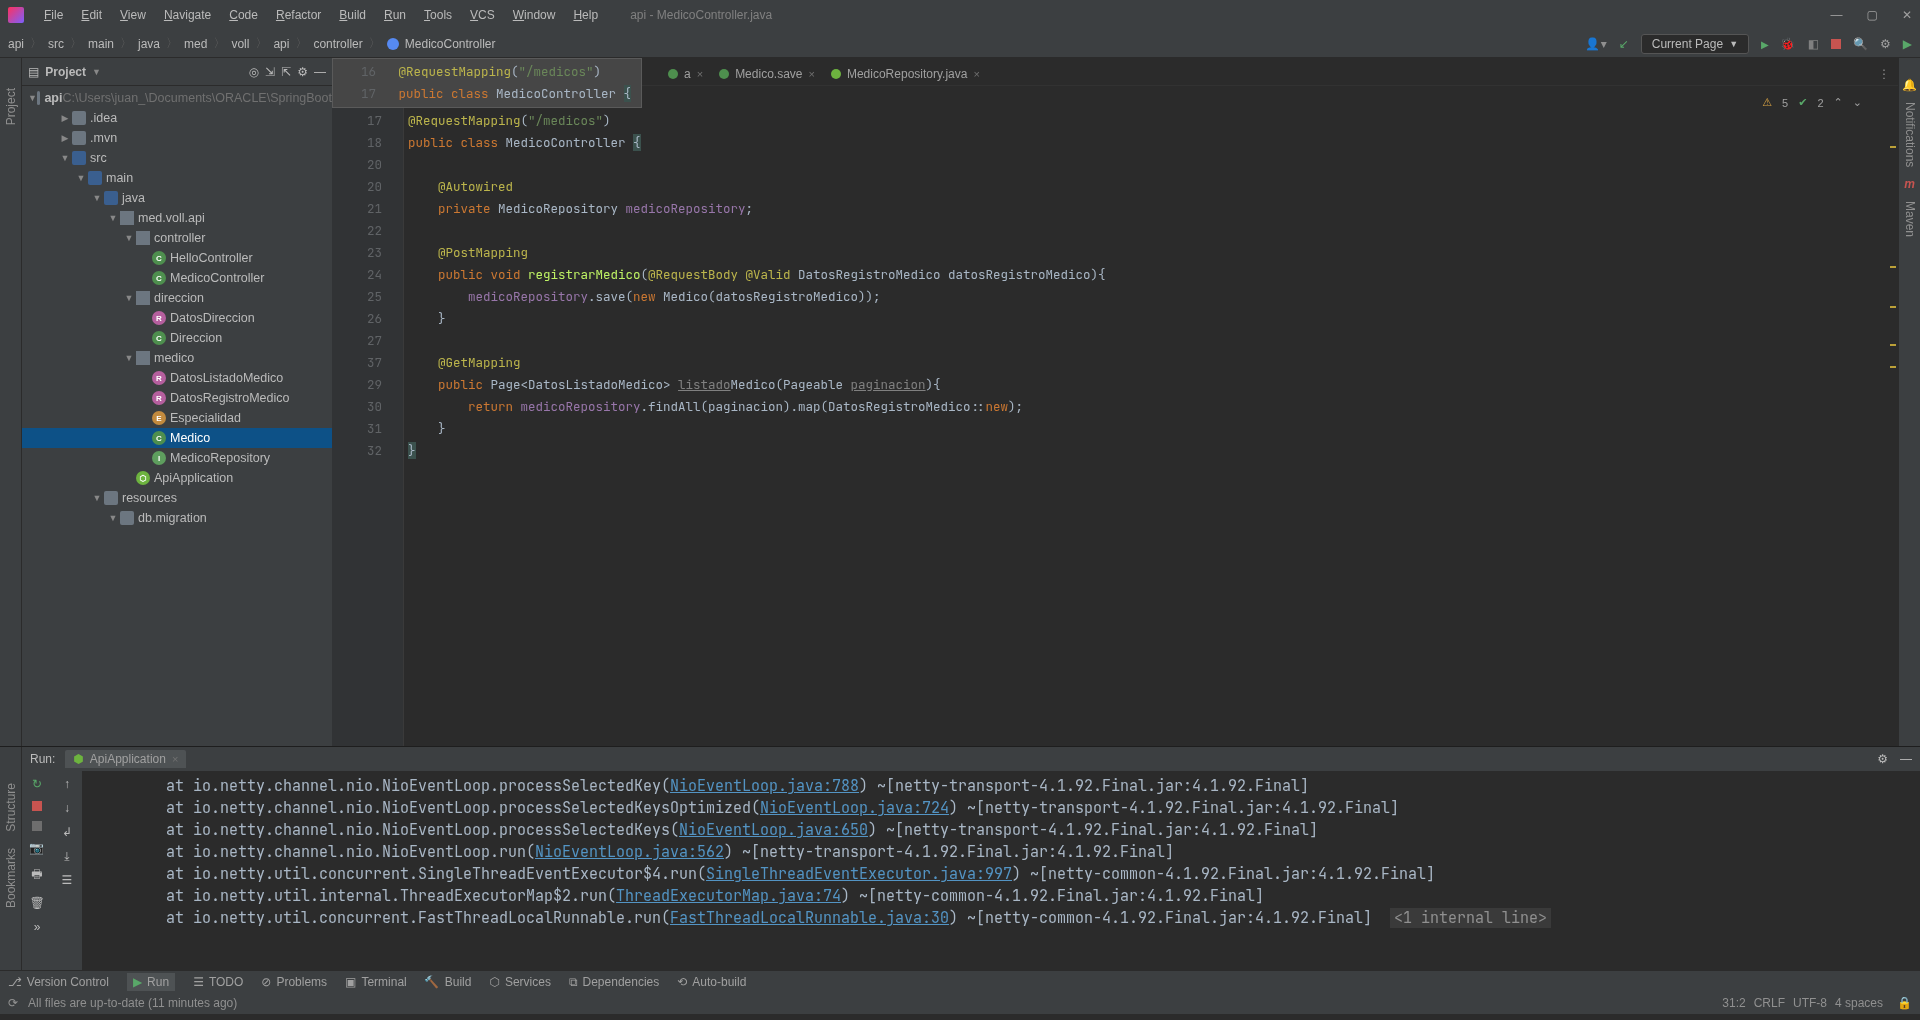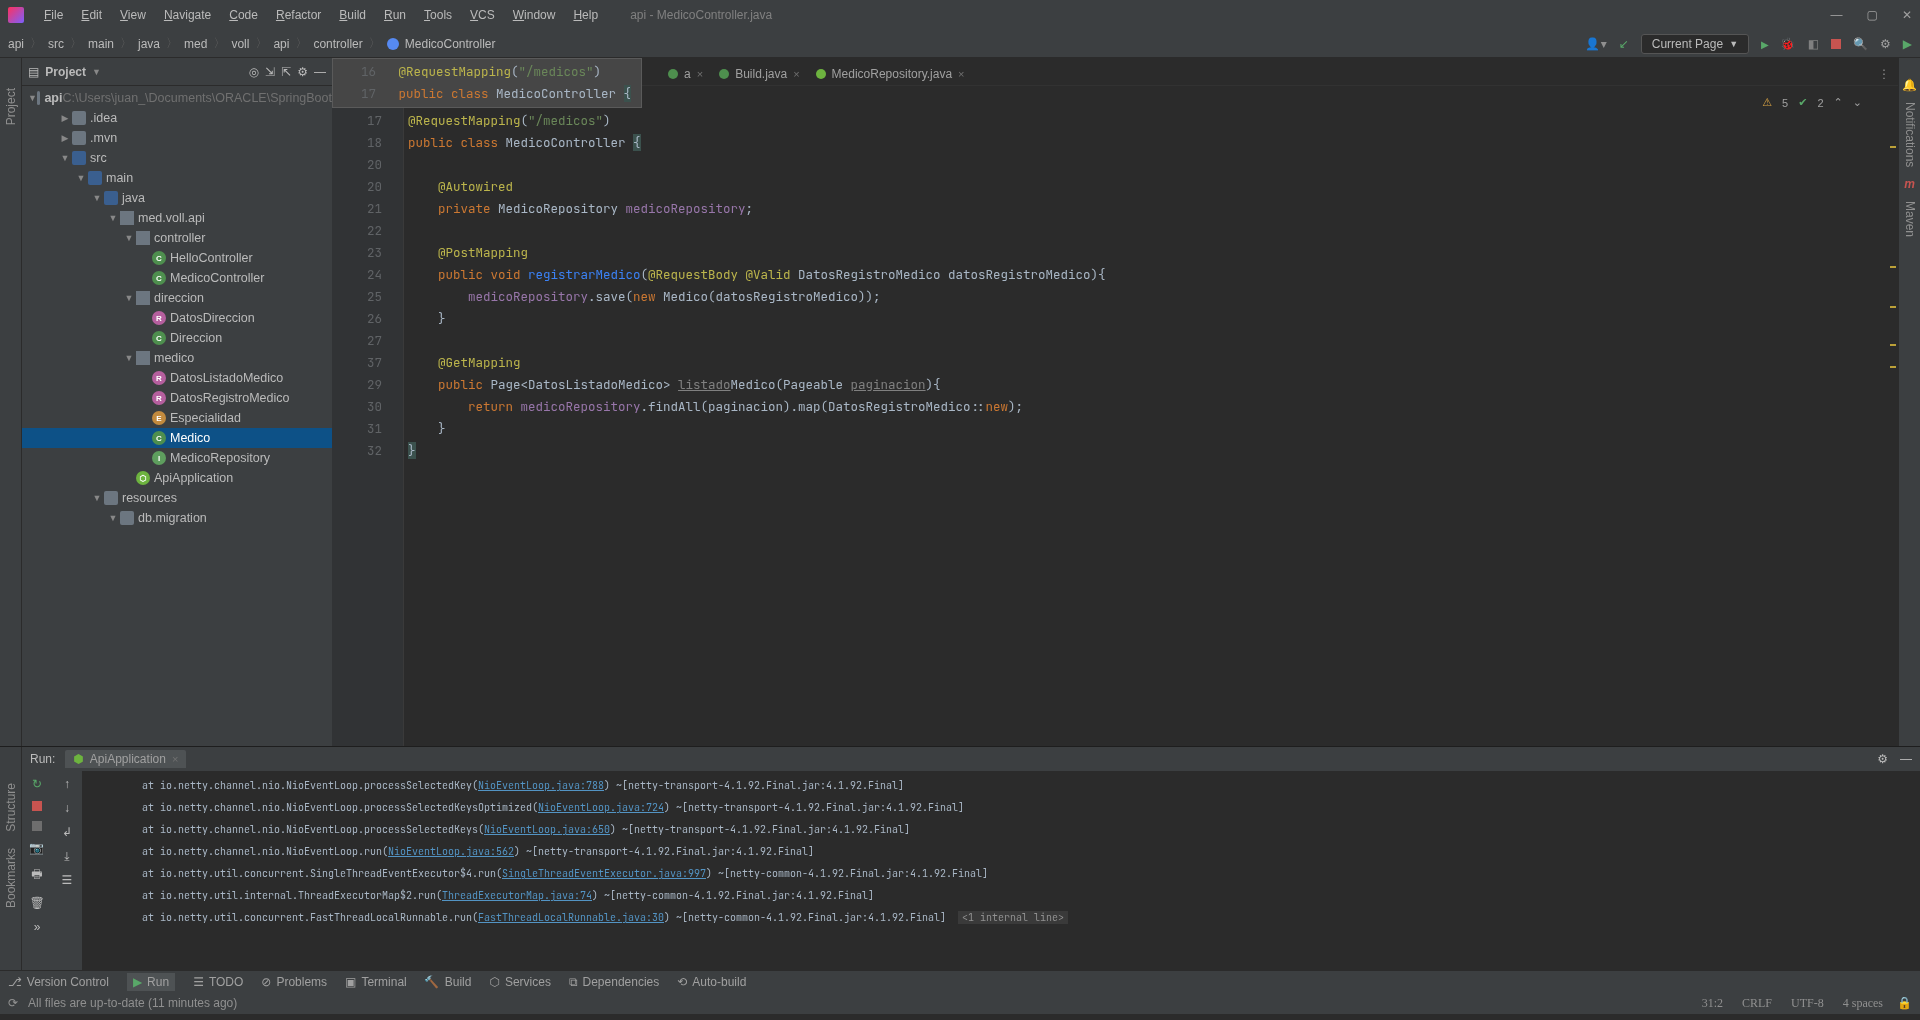--- a/index.html
+++ b/index.html
@@ -45,44 +45,44 @@
 .tab .close { color: #707070; font-size: 11px; }
 .bc-overlay { position: absolute; left: 0; top: 0; background: #464646; border: 1px solid #5a5a5a; padding: 2px 0; z-index: 5; }
 .editor-body { flex: 1; display: flex; }
 .gutter { width: 58px; background: #313335; text-align: right; color: #606366; padding: 2px 8px 0 0; font-family: "JetBrains Mono","Consolas",monospace; font-size: 12.5px; line-height: 22px; }
 .fold { width: 14px; background: #313335; border-right: 1px solid #3a3a3a; }
 .code { flex: 1; font-family: "JetBrains Mono","Consolas",monospace; font-size: 12.5px; line-height: 22px; padding: 2px 0 0 4px; white-space: pre; }
 .code .a { color: #bcb54c; } 
 .code .k { color: #cc7832; } 
 .code .t { color: #a9b7c6; } 
 .code .s { color: #6a8759; } 
-.code .f { color: #3b82f6; } 
+.code .f { color: #bef264; } 
 .code .v { color: #9876aa; } 
 .code .u { text-decoration: underline; color: #808080; }
 .right-rail { width: 22px; background: #3c3f41; border-left: 1px solid #2b2b2b; display: flex; flex-direction: column; align-items: center; padding-top: 20px; }
 .right-rail .vtext { writing-mode: vertical-rl; padding: 10px 2px; color: #909090; }
 .marker-strip { width: 12px; background: #2b2b2b; position: relative; }
 .marker { position: absolute; right: 2px; width: 6px; height: 2px; background: #bba038; }
 .insp { position: absolute; right: 36px; top: 38px; display: flex; gap: 10px; align-items: center; color: #a0a0a0; font-size: 11px; }
 .run-panel { height: 224px; background: #2b2b2b; border-top: 1px solid #1e1e1e; display: flex; }
 .run-left { width: 22px; background: #3c3f41; border-right: 1px solid #2b2b2b; display: flex; flex-direction: column; align-items: center; gap: 4px; padding-top: 30px; }
 .run-left .vtext { writing-mode: vertical-rl; transform: rotate(180deg); padding: 6px 2px; color: #909090; }
 .run-main { flex: 1; display: flex; flex-direction: column; }
 .run-head { height: 24px; display: flex; align-items: center; padding: 0 8px; background: #3c3f41; }
 .run-head .tab { background: #4e5254; padding: 2px 8px; border-radius: 2px 2px 0 0; }
 .run-toolbar { width: 30px; display: flex; flex-direction: column; align-items: center; gap: 10px; padding-top: 6px; background: #3c3f41; }
 .run-body { flex: 1; display: flex; }
-.console { flex: 1; font-family: "JetBrains Mono","Consolas",monospace; font-size: 10px; line-height: 22px; padding: 4px 0 0 12px; color: #a9b7c6; white-space: pre; overflow: hidden; }
+.console { flex: 1; font-family: "JetBrains Mono","Consolas",monospace; font-size: 15px; line-height: 22px; padding: 4px 0 0 12px; color: #a9b7c6; white-space: pre; overflow: hidden; }
 .console .link { color: #5394c4; text-decoration: underline; cursor: pointer; }
 .console .box { background: #3a3a3a; padding: 0 4px; color: #909090; }
 .bottom-tools { height: 22px; background: #3c3f41; border-top: 1px solid #2b2b2b; display: flex; align-items: center; padding: 0 8px; gap: 18px; }
 .bottom-tools .item { display: flex; align-items: center; gap: 5px; color: #a0a0a0; }
 .bottom-tools .item.sel { background: #4e5254; padding: 2px 6px; }
 .statusbar { height: 22px; background: #3c3f41; display: flex; align-items: center; padding: 0 8px; color: #909090; }
-.statusbar .right { margin-left: auto; display: flex; gap: 19px; font-family: Liberation Serif, serif; }
+.statusbar .right { margin-left: auto; display: flex; gap: 8px; }
 .tri-r::before { content: "▶"; color: #59a869; font-size: 10px; }
 .sq-stop { width: 10px; height: 10px; background: #c75450; }
 .sq-gray { width: 10px; height: 10px; background: #6e6e6e; }
 </style>
 </head>
 <body>
 
 <div class="titlebar">
   <div class="logo"></div>
   <div class="menu" id="menu">
@@ -285,21 +285,21 @@
     </div>
 
     <div class="tabs">
       <div class="tab">
           <span class="dot" style="background:#4e8f4e"></span>
           <span>a</span>
           <span class="close">×</span>
         </div>
       <div class="tab">
           <span class="dot" style="background:#4e8f4e"></span>
-          <span>Build.java</span>
+          <span>Medico.save</span>
           <span class="close">×</span>
         </div>
       <div class="tab">
           <span class="dot" style="background:#6db33f"></span>
           <span>MedicoRepository.java</span>
           <span class="close">×</span>
         </div>
       <span style="margin-left:auto;padding:4px 8px;color:#909090">⋮</span>
     </div>
 

